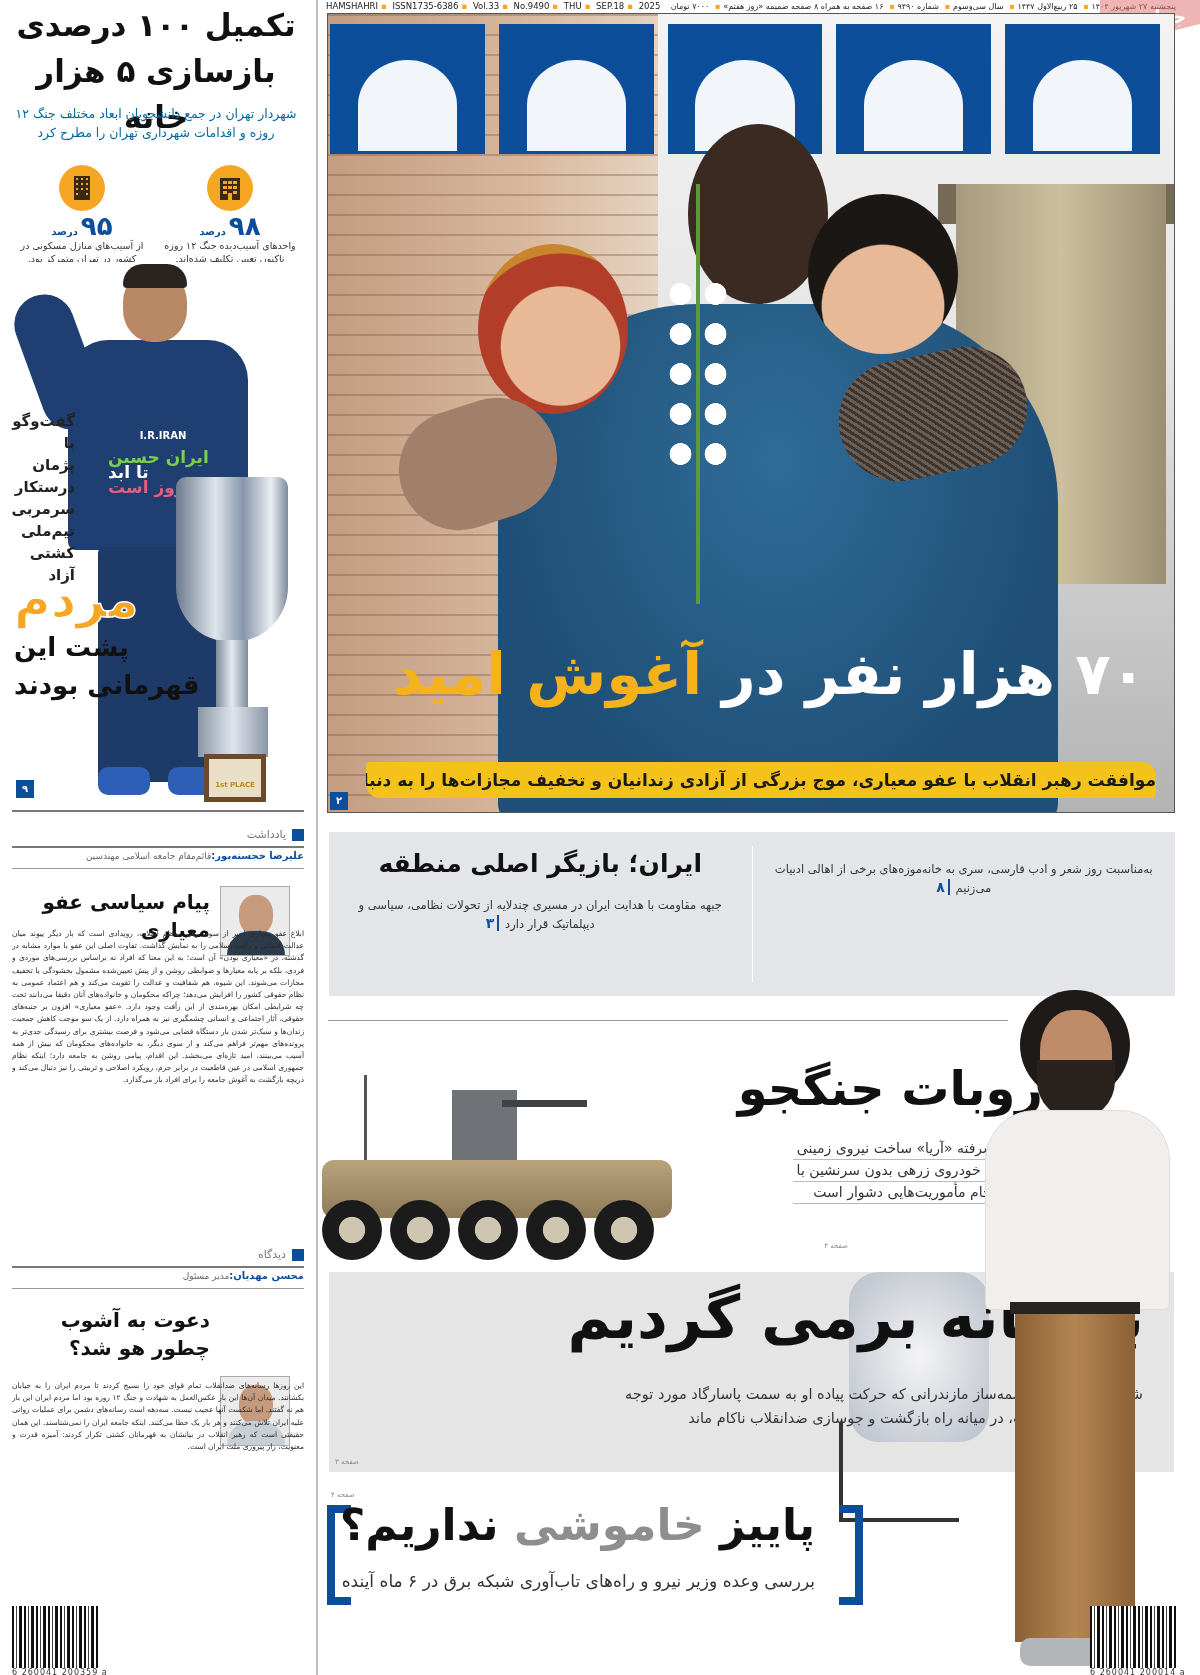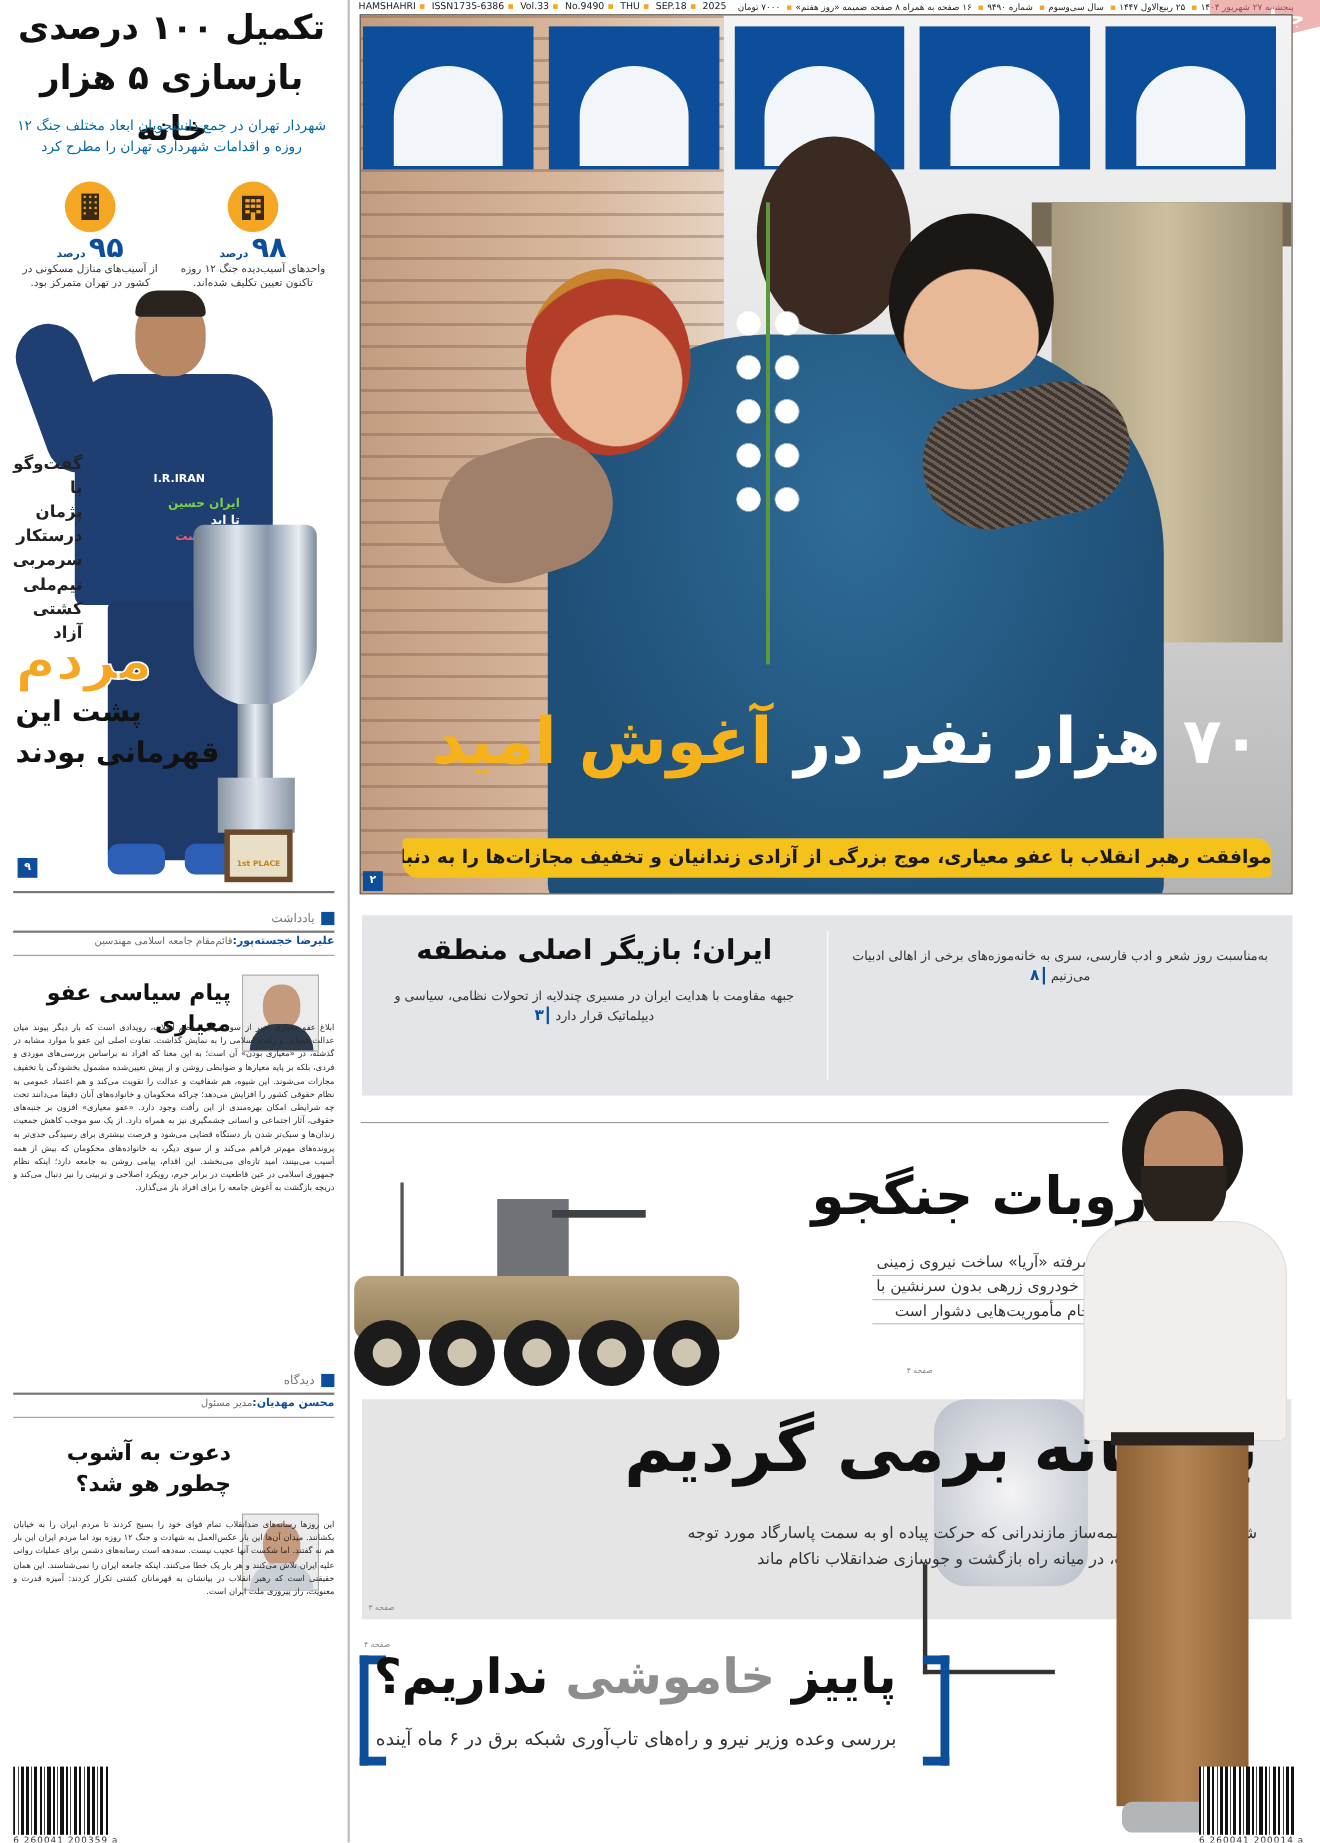--- a/index.html
+++ b/index.html
@@ -26,21 +26,21 @@
   #sport { left: 8px; top: 262px; width: 300px; height: 545px; background: #fff; overflow: hidden; }
   .athlete { left: 20px; top: 0; width: 230px; height: 545px; }
   .ath-head { left: 95px; top: 8px; width: 64px; height: 72px; border-radius: 45%; background: #b98864; }
   .ath-hair { left: 95px; top: 2px; width: 64px; height: 24px; border-radius: 30px 30px 6px 6px; background: #2a2320; }
   .ath-torso { left: 40px; top: 78px; width: 180px; height: 210px; background: #1f3f72; border-radius: 40px 40px 8px 8px; }
   .ath-arm { left: 0px; top: 30px; width: 60px; height: 140px; background: #1f3f72; border-radius: 30px; transform: rotate(-20deg); }
   .ath-legs { left: 70px; top: 285px; width: 120px; height: 235px; background: #1e3a68; border-radius: 6px; }
   .ath-shoes-l { left: 70px; top: 505px; width: 52px; height: 28px; background: #2c5fb5; border-radius: 10px; }
   .ath-shoes-r { left: 140px; top: 505px; width: 52px; height: 28px; background: #2c5fb5; border-radius: 10px; }
   .jersey-text { left: 105px; top: 160px; width: 110px; text-align: center; font-size: 10px; color: #fff; font-weight: bold; }
-  .jersey-fa { left: 105px; top: 177px; width: 110px; text-align: right; font-size: 11px; line-height: 15px; font-weight: bold; }
+  .jersey-fa { left: 105px; top: 177px; width: 110px; text-align: left; font-size: 17px; line-height: 15px; font-weight: bold; }
   .trophy-cup { left: 168px; top: 215px; width: 112px; height: 165px; background: linear-gradient(90deg,#6d7c90,#dfe5ec 35%,#8796aa 60%,#e9eef3 85%,#7d8a9b); border-radius: 10px 10px 55px 55px; }
   .trophy-stem { left: 208px; top: 378px; width: 32px; height: 70px; background: linear-gradient(90deg,#7d8a9b,#e5eaf0,#7d8a9b); }
   .trophy-base { left: 190px; top: 445px; width: 70px; height: 50px; background: linear-gradient(90deg,#8a96a6,#e0e5ec,#8a96a6); }
   .trophy-plaque { left: 196px; top: 492px; width: 62px; height: 48px; background: #6b4a2b; padding: 5px; }
   .trophy-plaque div { width: 100%; height: 100%; background: #e9dfc7; font-size: 7px; color: #c1861a; font-weight: bold; text-align: center; padding-top: 22px; }
   .interview-intro { left: 5px; top: 148px; width: 62px; text-align: right; font-size: 15px; line-height: 22px; color: #222; font-weight: bold; }
   .sport-big { left: 6px; top: 310px; width: 190px; text-align: left; font-size: 50px; font-weight: bold; color: #f5a623; line-height: 56px; -webkit-text-stroke: 1.5px #fff; }
   .sport-sub { left: 6px; top: 366px; width: 190px; text-align: left; font-size: 26px; line-height: 38px; font-weight: bold; color: #111; }
   .page-badge { width: 18px; height: 18px; background: #0d4e9b; color: #fff; font-size: 10px; font-weight: bold; text-align: center; line-height: 18px; }
 

